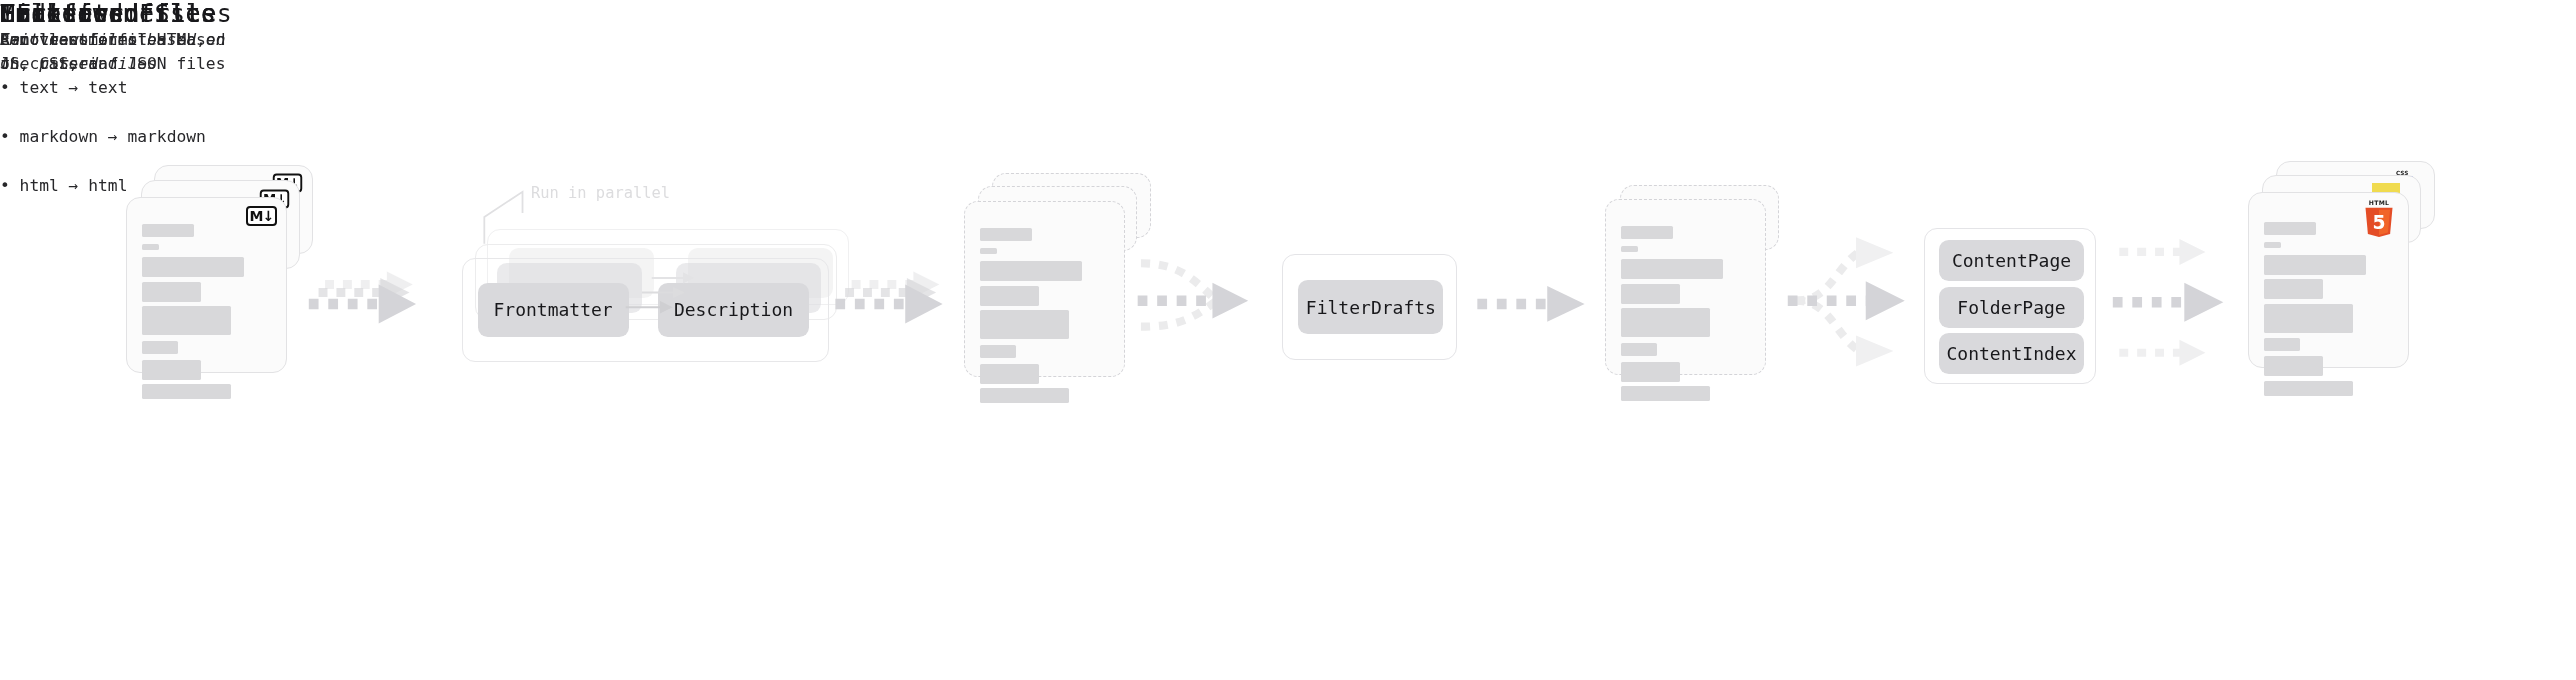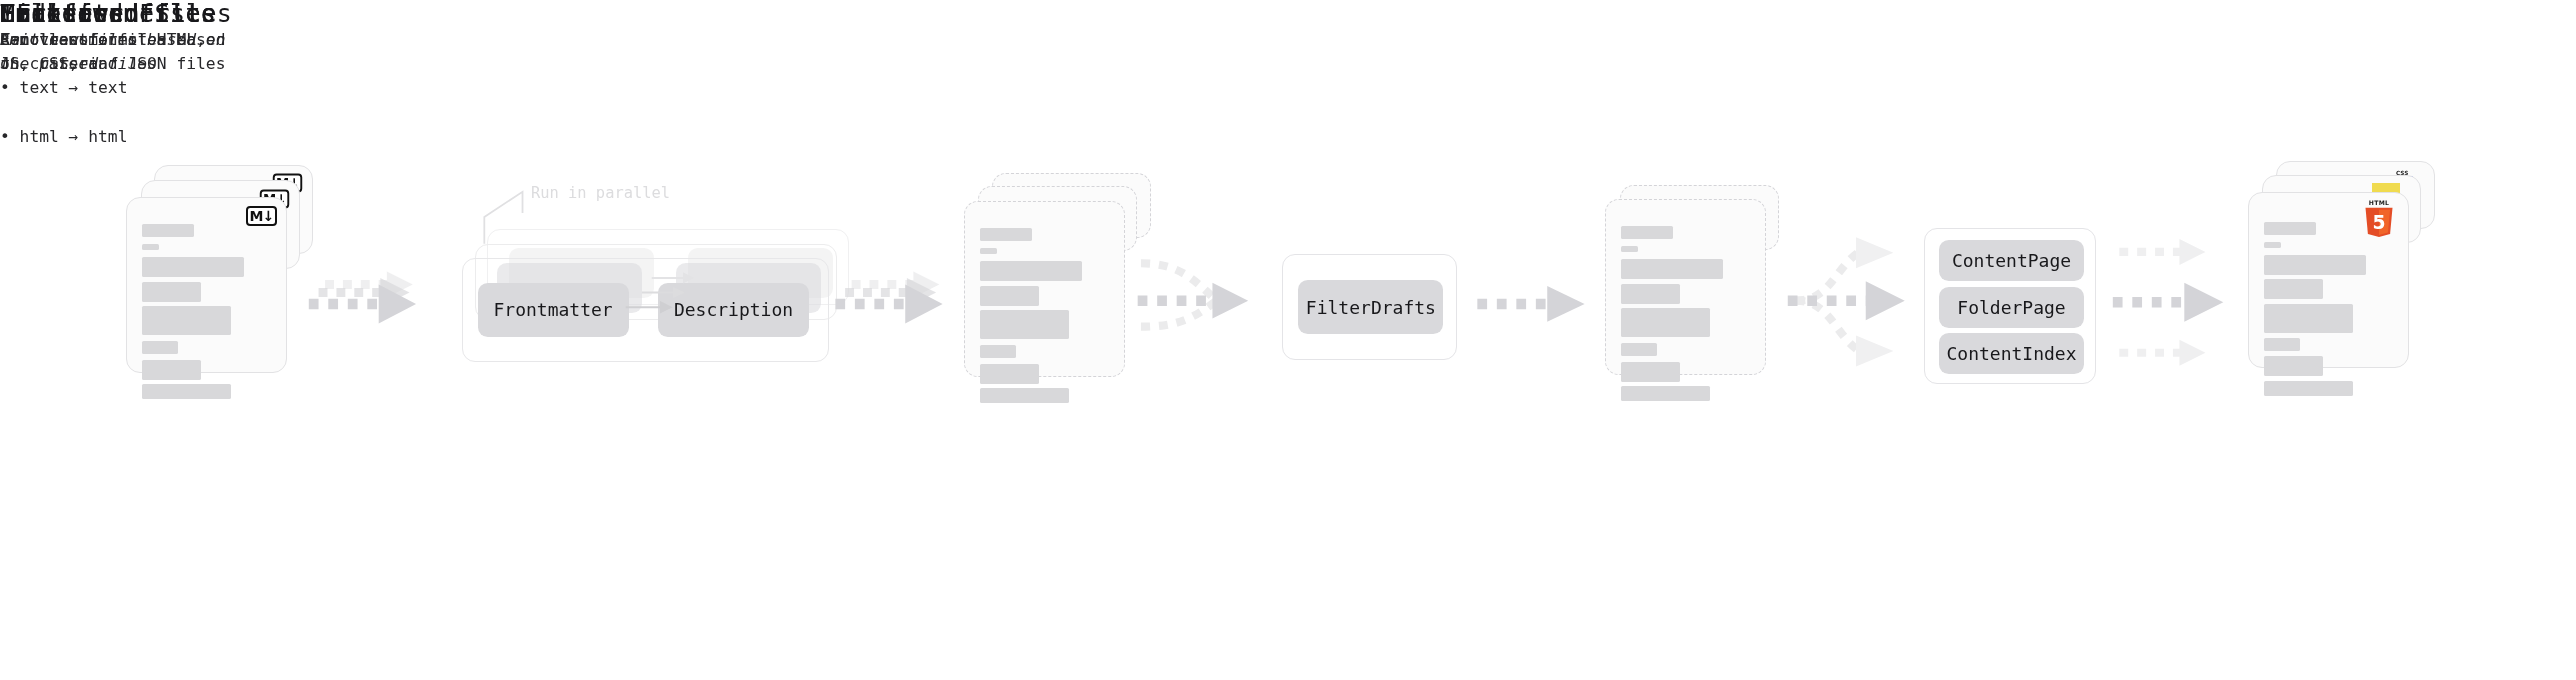--- a/index.html
+++ b/index.html
@@ -156,20 +156,23 @@
       <path d="M596,300 L596,267 L643,236 L643,262" fill="none" stroke="#e0e0e2" stroke-width="2.2" stroke-linejoin="miter"></path>
     </svg>
 
     <div class="runlabel" style="left:531px;top:184px;">Run in parallel</div>
 
     <div class="title" style="left:462px;top:384px;">Transformers</div>
 
     <div class="subtitle" style="left:462px;top:419px;">Can transform:</div>
     <div class="subtitle" style="left:470px;top:444px;">
       <span>•&nbsp;</span><span>text → text</span>
+    </div>
+    <div class="subtitle" style="left:470px;top:468px;">
+      <span>•&nbsp;</span><span>markdown → markdown</span>
     </div>
     <div class="subtitle" style="left:470px;top:492px;">
       <span>•&nbsp;</span><span>html → html</span>
     </div>
   </div>
 
   <div class="node">
     <div class="docstack" style="left:964px;top:173px;">
       <div class="doc dashed" style="left:28px;top:0px;width:159px;height:65px;"></div>
       <div class="doc dashed" style="left:14px;top:13px;width:159px;height:65px;"></div>

